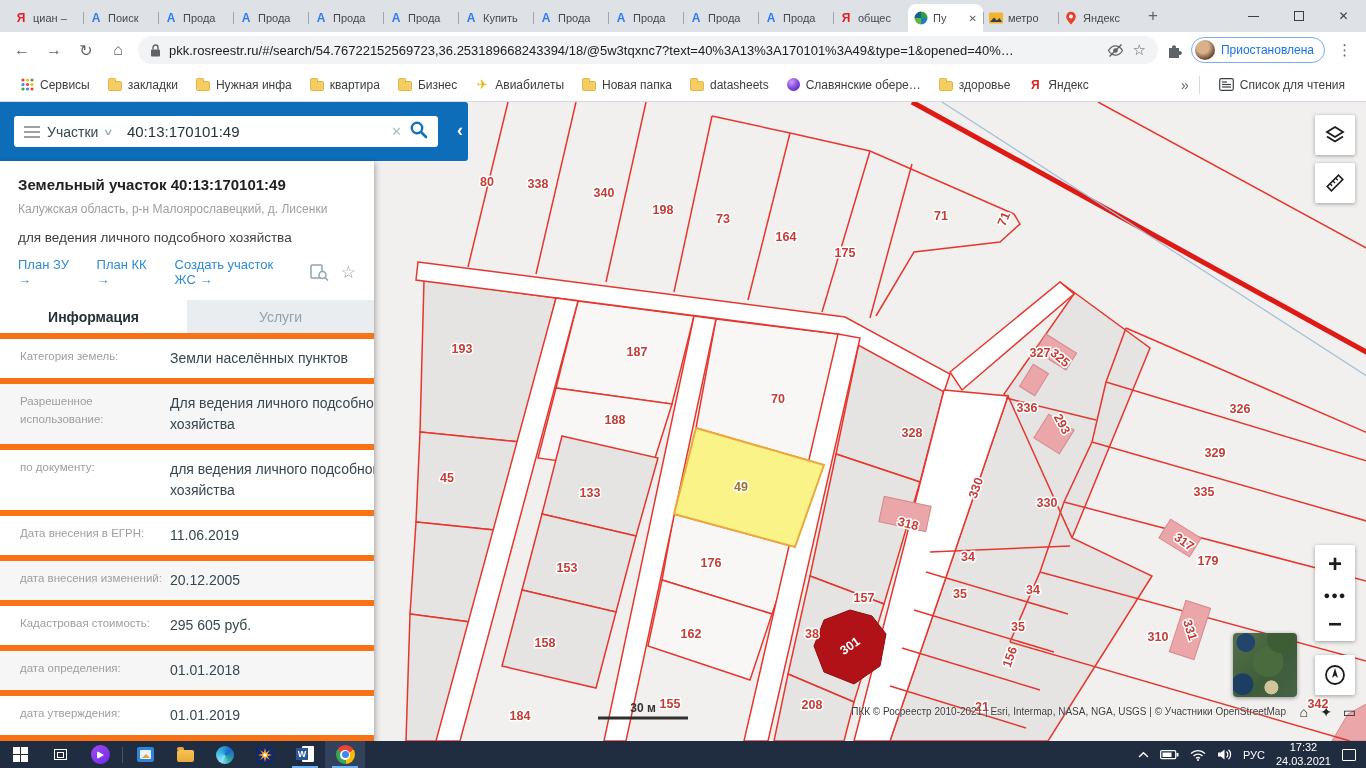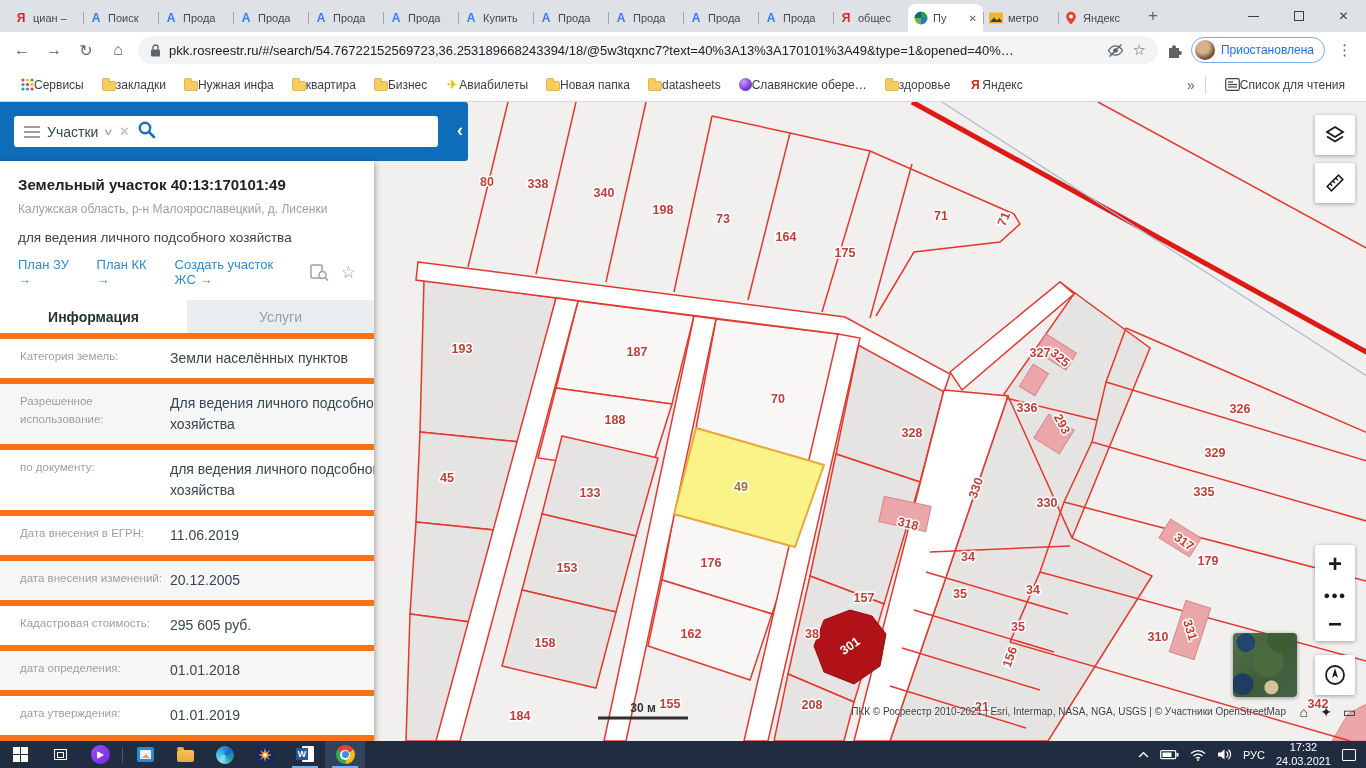--- a/index.html
+++ b/index.html
@@ -31,21 +31,21 @@
 .navbtn{width:24px;height:24px;display:flex;align-items:center;justify-content:center;font-size:16px;color:#5f6368;}
 #omnibox{flex:1;height:28px;background:#f1f3f4;border-radius:14px;display:flex;align-items:center;padding:0 12px;gap:8px;min-width:0;}
 #omni-url{font-size:13px;color:#202124;white-space:nowrap;overflow:hidden;flex:1;min-width:0;}
 .omnico{flex-shrink:0;display:flex;align-items:center;}
 #profilepill{height:26px;border:1.5px solid #7baaf7;border-radius:14px;display:flex;align-items:center;gap:6px;padding:0 10px 0 3px;color:#1a73e8;font-size:12px;flex-shrink:0;}
 .avatar{width:20px;height:20px;border-radius:50%;background:radial-gradient(circle at 40% 35%,#d8b08a 35%,#6b4a33 70%,#2e2a28);}
 .menu3{font-size:15px;color:#5f6368;padding:0 4px;}
 
 #bmbar{position:absolute;top:68px;left:0;width:1366px;height:34px;background:#fff;border-bottom:1px solid #d5d8dc;display:flex;align-items:center;padding:0 12px;}
 #bmlist{display:flex;align-items:center;}
-.bm{display:flex;align-items:center;gap:0;font-size:12px;color:#3c4043;padding:0 9px;white-space:nowrap;}
+.bm{display:flex;align-items:center;gap:6px;font-size:12px;color:#3c4043;padding:0 9px;white-space:nowrap;}
 #bmright{margin-left:auto;display:flex;align-items:center;gap:10px;font-size:12px;color:#3c4043;}
 .bmsep{width:1px;height:18px;background:#d5d8dc;}
 
 #map{position:absolute;top:102px;left:0;width:1366px;height:639px;background:#f2f0ee;overflow:hidden;}
 #mapsvg{position:absolute;top:0;left:0;}
 .pw{fill:#f9f7f5;stroke:#e4372e;stroke-width:1.5;}
 .pg{fill:#e6e4e2;stroke:#e4372e;stroke-width:1.5;}
 .pr{fill:#ffffff;stroke:#e4372e;stroke-width:1.5;}
 .py{fill:#faf387;stroke:#eba93c;stroke-width:2;}
 .pd{fill:#b01217;stroke:#8e0e12;stroke-width:1;}
@@ -484,20 +484,21 @@
 
   <div id="panel-head">
     <div id="searchbox">
       <span class="ham">
           <i></i>
           <i></i>
           <i></i>
         </span>
       <span id="search-cat">Участки</span>
       <span class="chev">∨</span>
+      <span id="search-query">40:13:170101:49</span>
       <span id="search-clear">✕</span>
       <span>
         <svg width="19" height="19" viewBox="0 0 19 19">
             <circle cx="8" cy="8" r="5.2" fill="none" stroke="#1271bd" stroke-width="2.4"></circle>
             <line x1="12" y1="12" x2="17" y2="17" stroke="#1271bd" stroke-width="2.6" stroke-linecap="round"></line>
           </svg>
       </span>
     </div>
     <span id="collapse">‹</span>
   </div>

